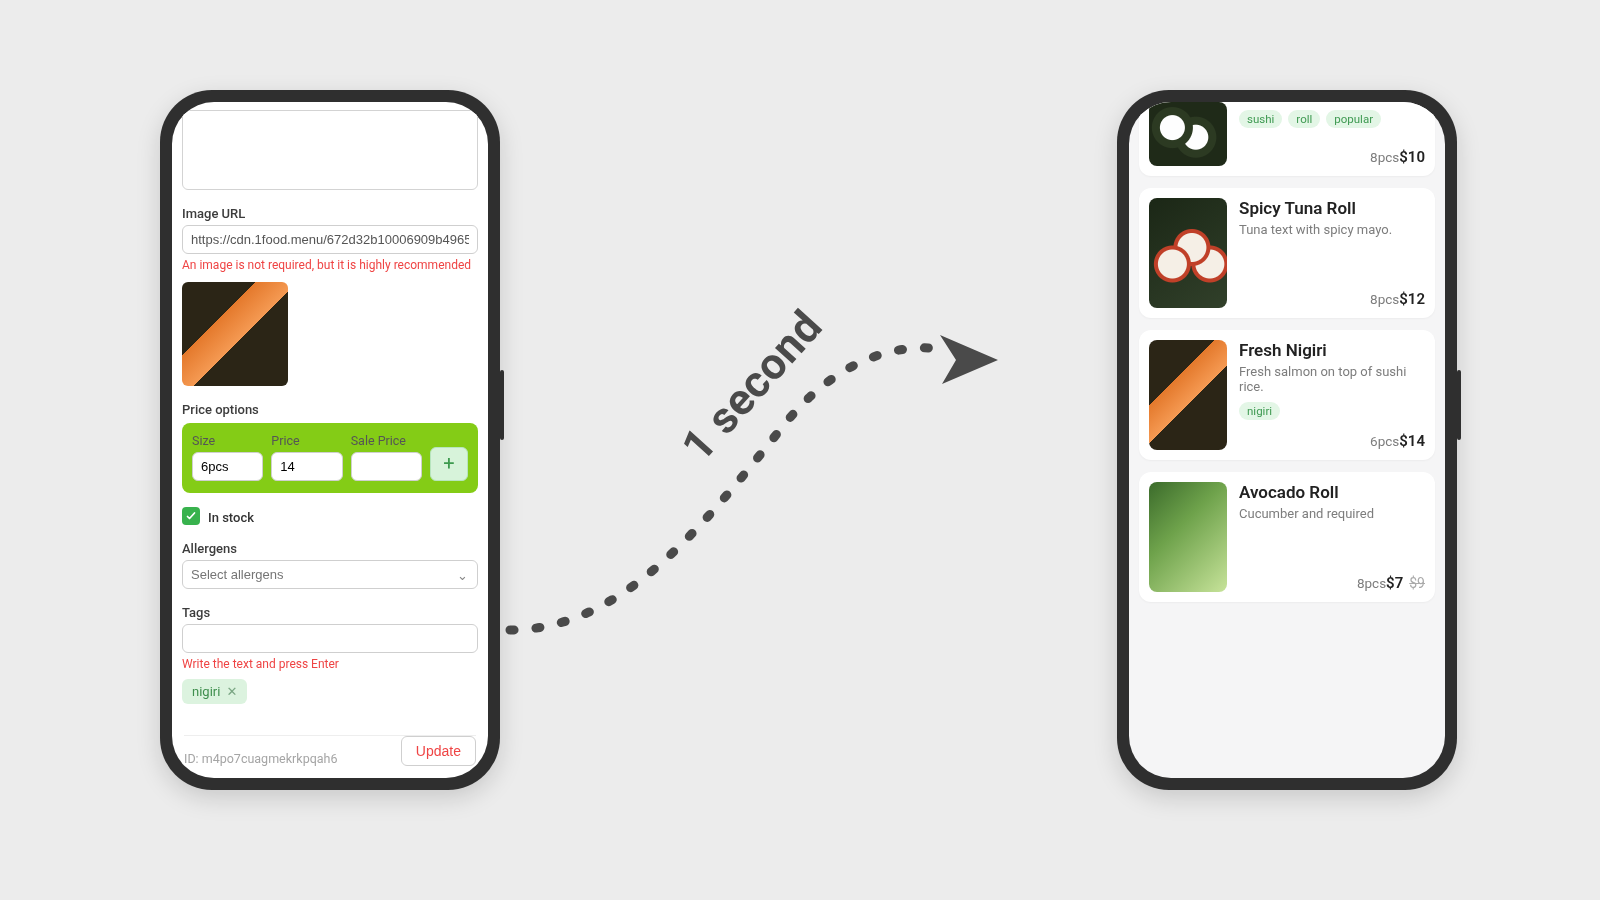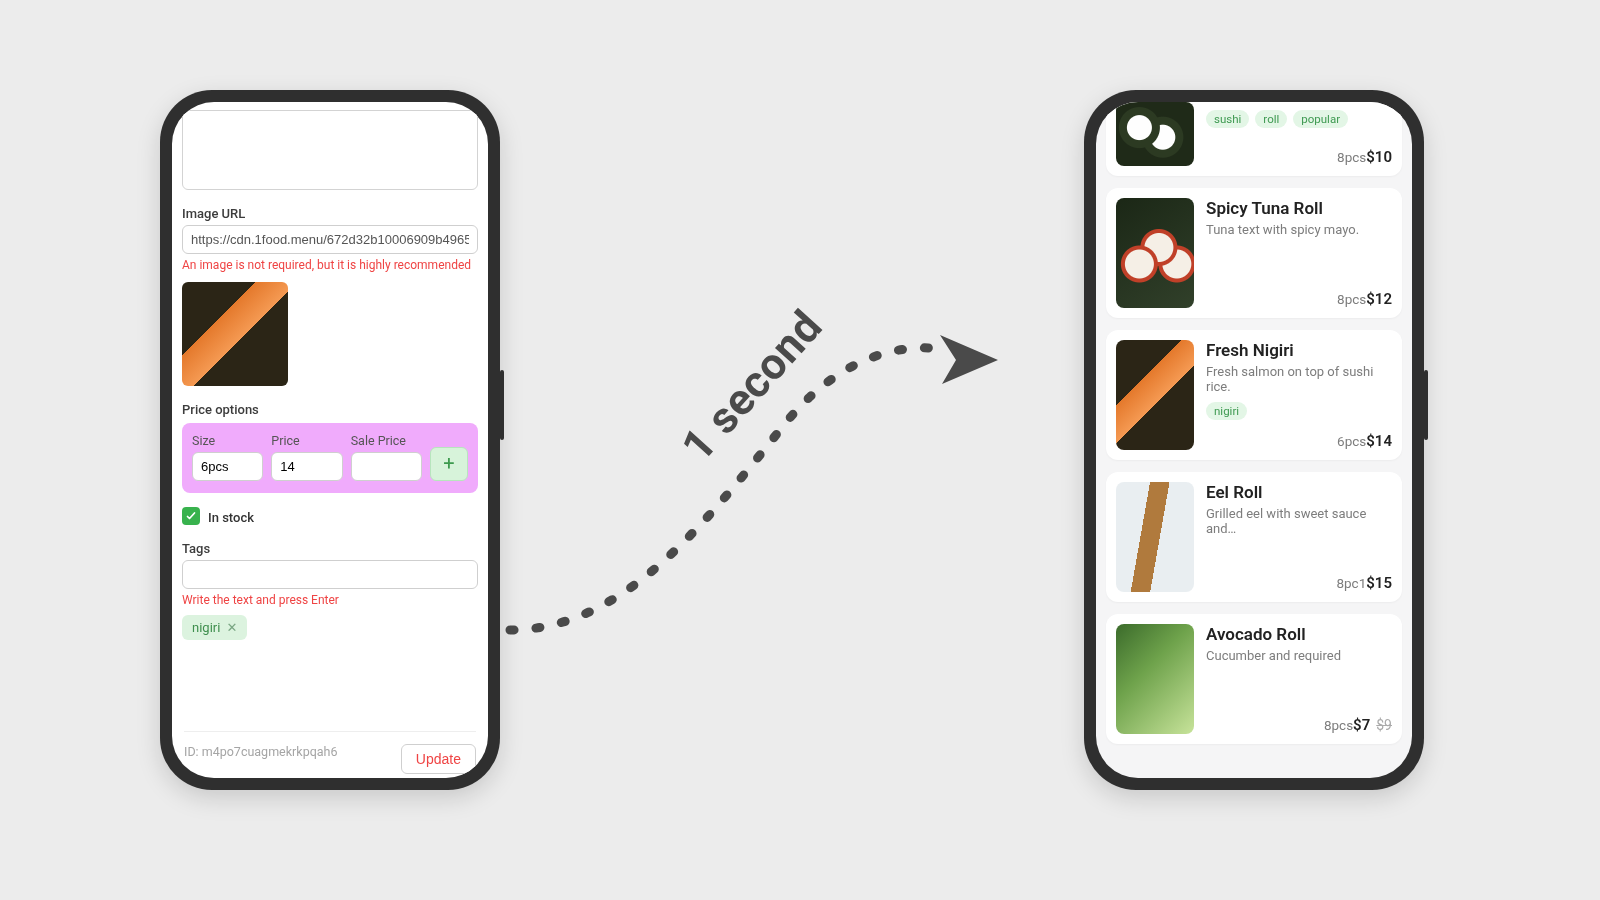--- a/index.html
+++ b/index.html
@@ -16,21 +16,21 @@
     width: 340px; height: 700px;
     background: #2f2f2f;
     border-radius: 52px;
     padding: 12px;
     box-shadow: 0 8px 24px rgba(0,0,0,.15);
   }
   .phone::after{ 
     content:"";position:absolute;right:-4px;top:280px;width:4px;height:70px;background:#2f2f2f;border-radius:2px;
   }
   .phone-left  { left: 160px; top: 90px; }
-  .phone-right { left: 1084px; top: 90px; }
+  .phone-right { left: 1117px; top: 90px; }
   .screen {
     width: 100%; height: 100%;
     background: #fff;
     border-radius: 42px;
     overflow: hidden;
     position: relative;
   }
   
   .arrow-path {
     position: absolute; left: 500px; top: 310px; width: 540px; height: 340px;
@@ -42,36 +42,36 @@
     transform: rotate(-48deg);
     letter-spacing: .5px;
   }
   
   .form { padding: 0 10px; font-size: 13px; color:#444; }
   .desc-box { margin: 8px 0 16px; height: 80px; border:1px solid #d3d3d3; border-radius:6px; background:#fff;}
   .flabel { font-size: 13px; color:#3c3c3c; font-weight: 500; margin-bottom:4px; display:block;}
   .tin { width:100%; border:1px solid #cfcfcf; border-radius:6px; padding:6px 8px; font-size:13px; color:#555; background:#fff;}
   .hint { font-size: 12px; color:#ef4444; margin-top:4px;}
   .thumb { width:106px; height:104px; border-radius:6px; margin-top:10px; overflow:hidden; background:#1a1a12;}
-  .price-panel{ background:#f0abfc; border-radius:8px; padding:10px 10px 12px; margin-top:6px;}
+  .price-panel{ background:#84cc16; border-radius:8px; padding:10px 10px 12px; margin-top:6px;}
   .price-row{ display:flex; gap:8px; align-items:flex-end;}
   .pc { flex:1; }
   .pc label { font-size:12.5px; color:#555; display:block; margin-bottom:4px;}
   .pc input{ width:100%; border:1px solid #cfcfcf; border-radius:6px; padding:6px 8px; font-size:13px;}
   .add-btn{ width:38px; height:34px; border-radius:6px; background:#d7f3da; border:1px solid #b7e5bd; color:#3d9a4e; font-size:20px; line-height:30px; text-align:center; cursor:pointer;}
   .instock-row{ display:flex; align-items:flex-end; gap:8px; margin-top:14px;}
   .chk{ width:18px; height:18px; border-radius:4px; background:#38b24d; display:flex; align-items:center; justify-content:center;}
   .chk svg{width:12px;height:12px;}
   .select{ position:relative;}
   .select .tin{ color:#9c9c9c;}
   .select .chev{ position:absolute; right:10px; top:8px; color:#888;}
   .tag-pill{ display:inline-flex; align-items:center; gap:6px; background:#dcf3df; color:#3f8f4e; font-size:13px; padding:5px 10px; border-radius:6px; margin-top:8px;}
   .tag-pill .x{ color:#7aa683; cursor:pointer;}
   .fsect{ margin-top:16px;}
-  .footer-bar{ position:absolute; bottom:4px; left:12px; right:12px; display:flex; align-items:flex-start; justify-content:space-between; padding-top:12px; border-top:1px solid #eee;}
+  .footer-bar{ position:absolute; bottom:12px; left:12px; right:12px; display:flex; align-items:flex-end; justify-content:space-between; padding-top:0; border-top:1px solid #eee;}
   .idtxt{ font-size:12.5px; color:#a5a5a5;}
   .update-btn{ border:1px solid #cfcfcf; background:#fff; color:#ef4444; font-size:14px; padding:6px 14px; border-radius:6px; cursor:pointer;}
   
   .rscreen{ background:#f5f5f6; padding:0 10px;}
   .card{ background:#fff; border-radius:12px; margin:12px 0; padding:10px; display:flex; gap:12px; box-shadow:0 1px 2px rgba(0,0,0,.04);}
   .card.first{ border-top-left-radius:0;border-top-right-radius:0; margin-top:0; padding-top:0;}
   .cimg{ width:78px; height:110px; border-radius:8px; flex-shrink:0; background:#ccc; overflow:hidden;}
   .cbody{ flex:1; display:flex; flex-direction:column;}
   .cname{ font-size:17px; font-weight:600; color:#222;}
   .cdesc{ font-size:13px; color:#7d7d7d; margin-top:4px;}
@@ -129,20 +129,27 @@
 
       <div class="instock-row">
         <div class="chk">
           <svg viewBox="0 0 24 24">
               <path d="M5 13l4 4 10-11" stroke="#fff" stroke-width="3.4" fill="none" stroke-linecap="round" stroke-linejoin="round"></path>
             </svg>
         </div>
         <span style="font-weight:500;color:#333">In stock</span>
       </div>
 
+      <div class="fsect">
+        <label class="flabel">Allergens</label>
+        <div class="select">
+          <input class="tin" readonly="" placeholder="Select allergens" style="">
+          <span class="chev">⌄</span>
+        </div>
+      </div>
 
       <div class="fsect">
         <label class="flabel">Tags</label>
         <input class="tin" style="">
         <div class="hint">Write the text and press Enter</div>
         <span class="tag-pill">
           <span>nigiri</span>
           <span class="x">✕</span>
         </span>
       </div>
@@ -190,31 +197,20 @@
           <div class="tags">
             <span class="tagp">nigiri</span>
           </div>
           <div class="cfoot">
             <span>6pcs</span>
             <span class="cprice">$14</span>
           </div>
         </div>
       </div>
       <div class="card">
-        <div class="cimg eel"></div>
-        <div class="cbody">
-          <div class="cname">Eel Roll</div>
-          <div class="cdesc">Grilled eel with sweet sauce and…</div>
-          <div class="cfoot">
-            <span>8pc1</span>
-            <span class="cprice">$15</span>
-          </div>
-        </div>
-      </div>
-      <div class="card">
         <div class="cimg avo"></div>
         <div class="cbody">
           <div class="cname">Avocado Roll</div>
           <div class="cdesc">Cucumber and required</div>
           <div class="cfoot">
             <span>8pcs</span>
             <span class="cprice">$7<span class="strike">$9</span></span>
           </div>
         </div>
       </div>

